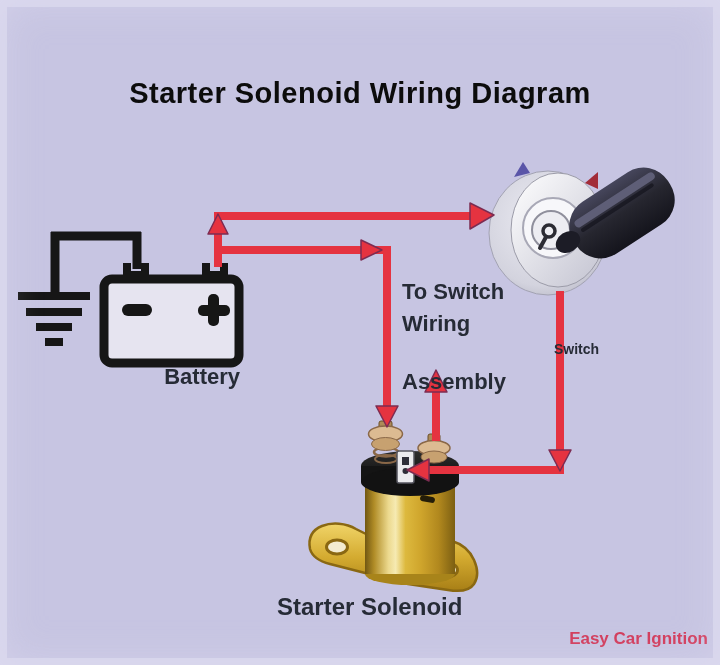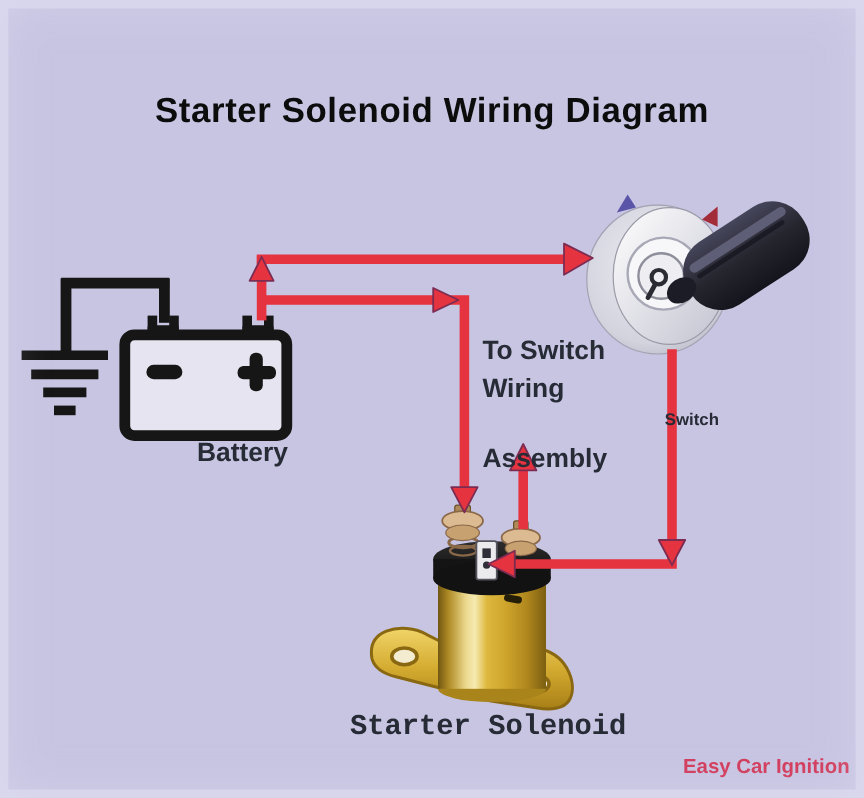--- a/index.html
+++ b/index.html
@@ -13,21 +13,21 @@
   svg.canvas{position:absolute;left:0;top:0;}
   .txt{position:absolute;color:var(--label-color,#262b36);font-weight:bold;white-space:nowrap;}
   .title{left:0;right:0;top:33px;text-align:center;font-size:29px;letter-spacing:.5px;
     color:var(--title-color,#0c0c0c);font-weight:bold;margin-top:44px;}
   .lbl-battery{left:104px;top:364px;width:136px;text-align:right;font-size:22px;}
   .l1{left:402px;top:279px;font-size:22px;}
   .l2{left:402px;top:311px;font-size:22px;}
   .l3{left:402px;top:341px;font-size:22px;margin-top:28px;}
   .ig1{left:574px;top:309px;font-size:22px;}
   .ig2{left:554px;top:341px;font-size:14px;}
-  .lbl-solenoid{left:277px;top:593px;width:245px;text-align:right;font-size:24px;font-family:Liberation Mono, monospace;}
+  .lbl-solenoid{left:277px;top:593px;width:245px;text-align:left;font-size:24px;}
   .watermark{right:12px;top:629px;font-size:17px;color:var(--watermark,#d23c5c);}
   .bk{stroke:var(--wire-black,#161616);stroke-width:9;fill:none;}
   .bk8{stroke:var(--wire-black,#161616);stroke-width:8;fill:none;}
   .blackfill{fill:var(--wire-black,#161616);}
   .rd{stroke:var(--wire-red,#e53340);stroke-width:8;fill:none;}
   .ah{fill:var(--wire-red,#e53340);stroke:var(--arrow-dark,#7c2c52);stroke-width:1.5;stroke-linejoin:round;}
 </style>
 </head>
 <body>
 

